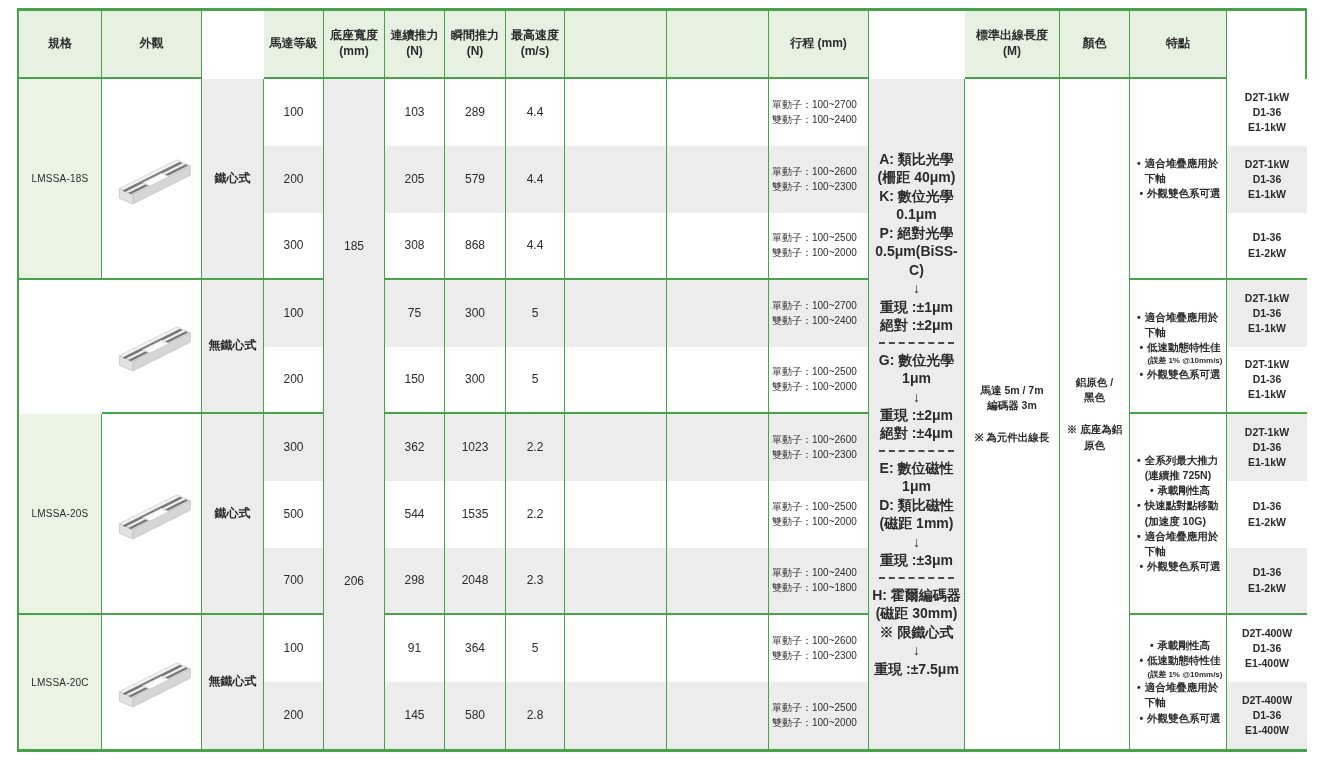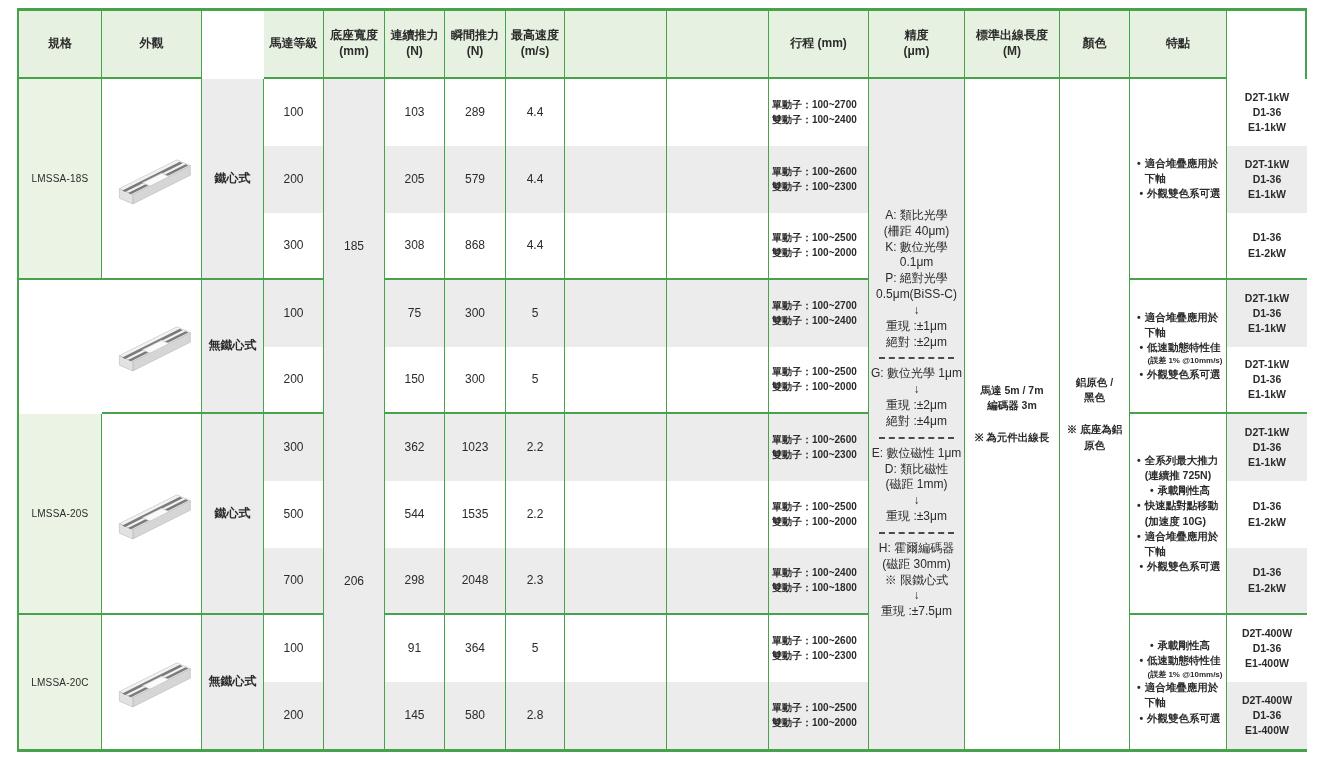--- a/index.html
+++ b/index.html
@@ -30,23 +30,23 @@
   .pre{white-space:pre-line}
   .noR{border-right:none}
   .hdr{background:var(--hdr-bg);font-weight:bold;border-bottom:2px solid var(--green);font-size:12px}
   .lg{background:var(--spec-bg)}
   .w{background:#ffffff}
   .g{background:var(--gray)}
   .gb{border-bottom:2px solid var(--green)}
   .model{font-size:10px;letter-spacing:.2px}
   .type{background:var(--gray);font-weight:bold;font-size:12px}
   .num{font-size:12px}
-  .stroke{justify-content:flex-start;text-align:left;padding-left:3px;font-size:10px;line-height:1.45;font-weight:bold}
+  .stroke{justify-content:flex-start;text-align:left;padding-left:3px;font-size:10px;line-height:1.45;font-weight:normal}
   .drv{font-size:10.5px;line-height:1.45;font-weight:bold}
-  .prec{background:var(--gray);flex-direction:column;font-size:12px;line-height:1.32;font-weight:normal;padding:4px 2px}
+  .prec{background:var(--gray);flex-direction:column;font-size:14px;line-height:1.32;font-weight:bold;padding:4px 2px}
   .dash{border-top:2px dashed #4a4a4a;width:82%;margin:7px auto}
   .feat{display:block;background:#fff;text-align:left;padding:6px 3px 6px 7px;font-size:10.5px;line-height:1.45;font-weight:bold}
   .fi{display:flex}
   .fi .dot{margin-right:4px}
   .note{font-size:8px;margin-left:10px;font-weight:bold}
   .cable,.colr{background:#fff;font-size:10.5px;line-height:1.5;font-weight:bold;flex-direction:column}
   .imgcell{background:#fff}
   svg{display:block}
 </style>
 </head>
@@ -62,22 +62,20 @@
 (mm)</div>
   <div class="c hdr pre" style="grid-area:1/6">連續推力
 (N)</div>
   <div class="c hdr pre" style="grid-area:1/7">瞬間推力
 (N)</div>
   <div class="c hdr pre" style="grid-area:1/8">最高速度
 (m/s)</div>
   <div class="c hdr" style="grid-area:1/9"></div>
   <div class="c hdr" style="grid-area:1/10"></div>
   <div class="c hdr pre" style="grid-area:1/11">行程 (mm)</div>
-  <div class="c hdr pre" style="grid-area:1/12">精度
-(μm)</div>
   <div class="c hdr pre" style="grid-area:1/13">標準出線長度
 (M)</div>
   <div class="c hdr" style="grid-area:1/14">顏色</div>
   <div class="c hdr" style="grid-area:1/15">特點</div>
 
   <div class="c lg model gb" style="grid-row:2/span 3;grid-column:1">LMSSA-18S</div>
   <div class="c lg model gb" style="grid-row:7/span 3;grid-column:1">LMSSA-20S</div>
   <div class="c lg model" style="grid-row:10/span 2;grid-column:1">LMSSA-20C</div>
 
   <div class="c imgcell gb" style="grid-row:2/span 3;grid-column:2">

